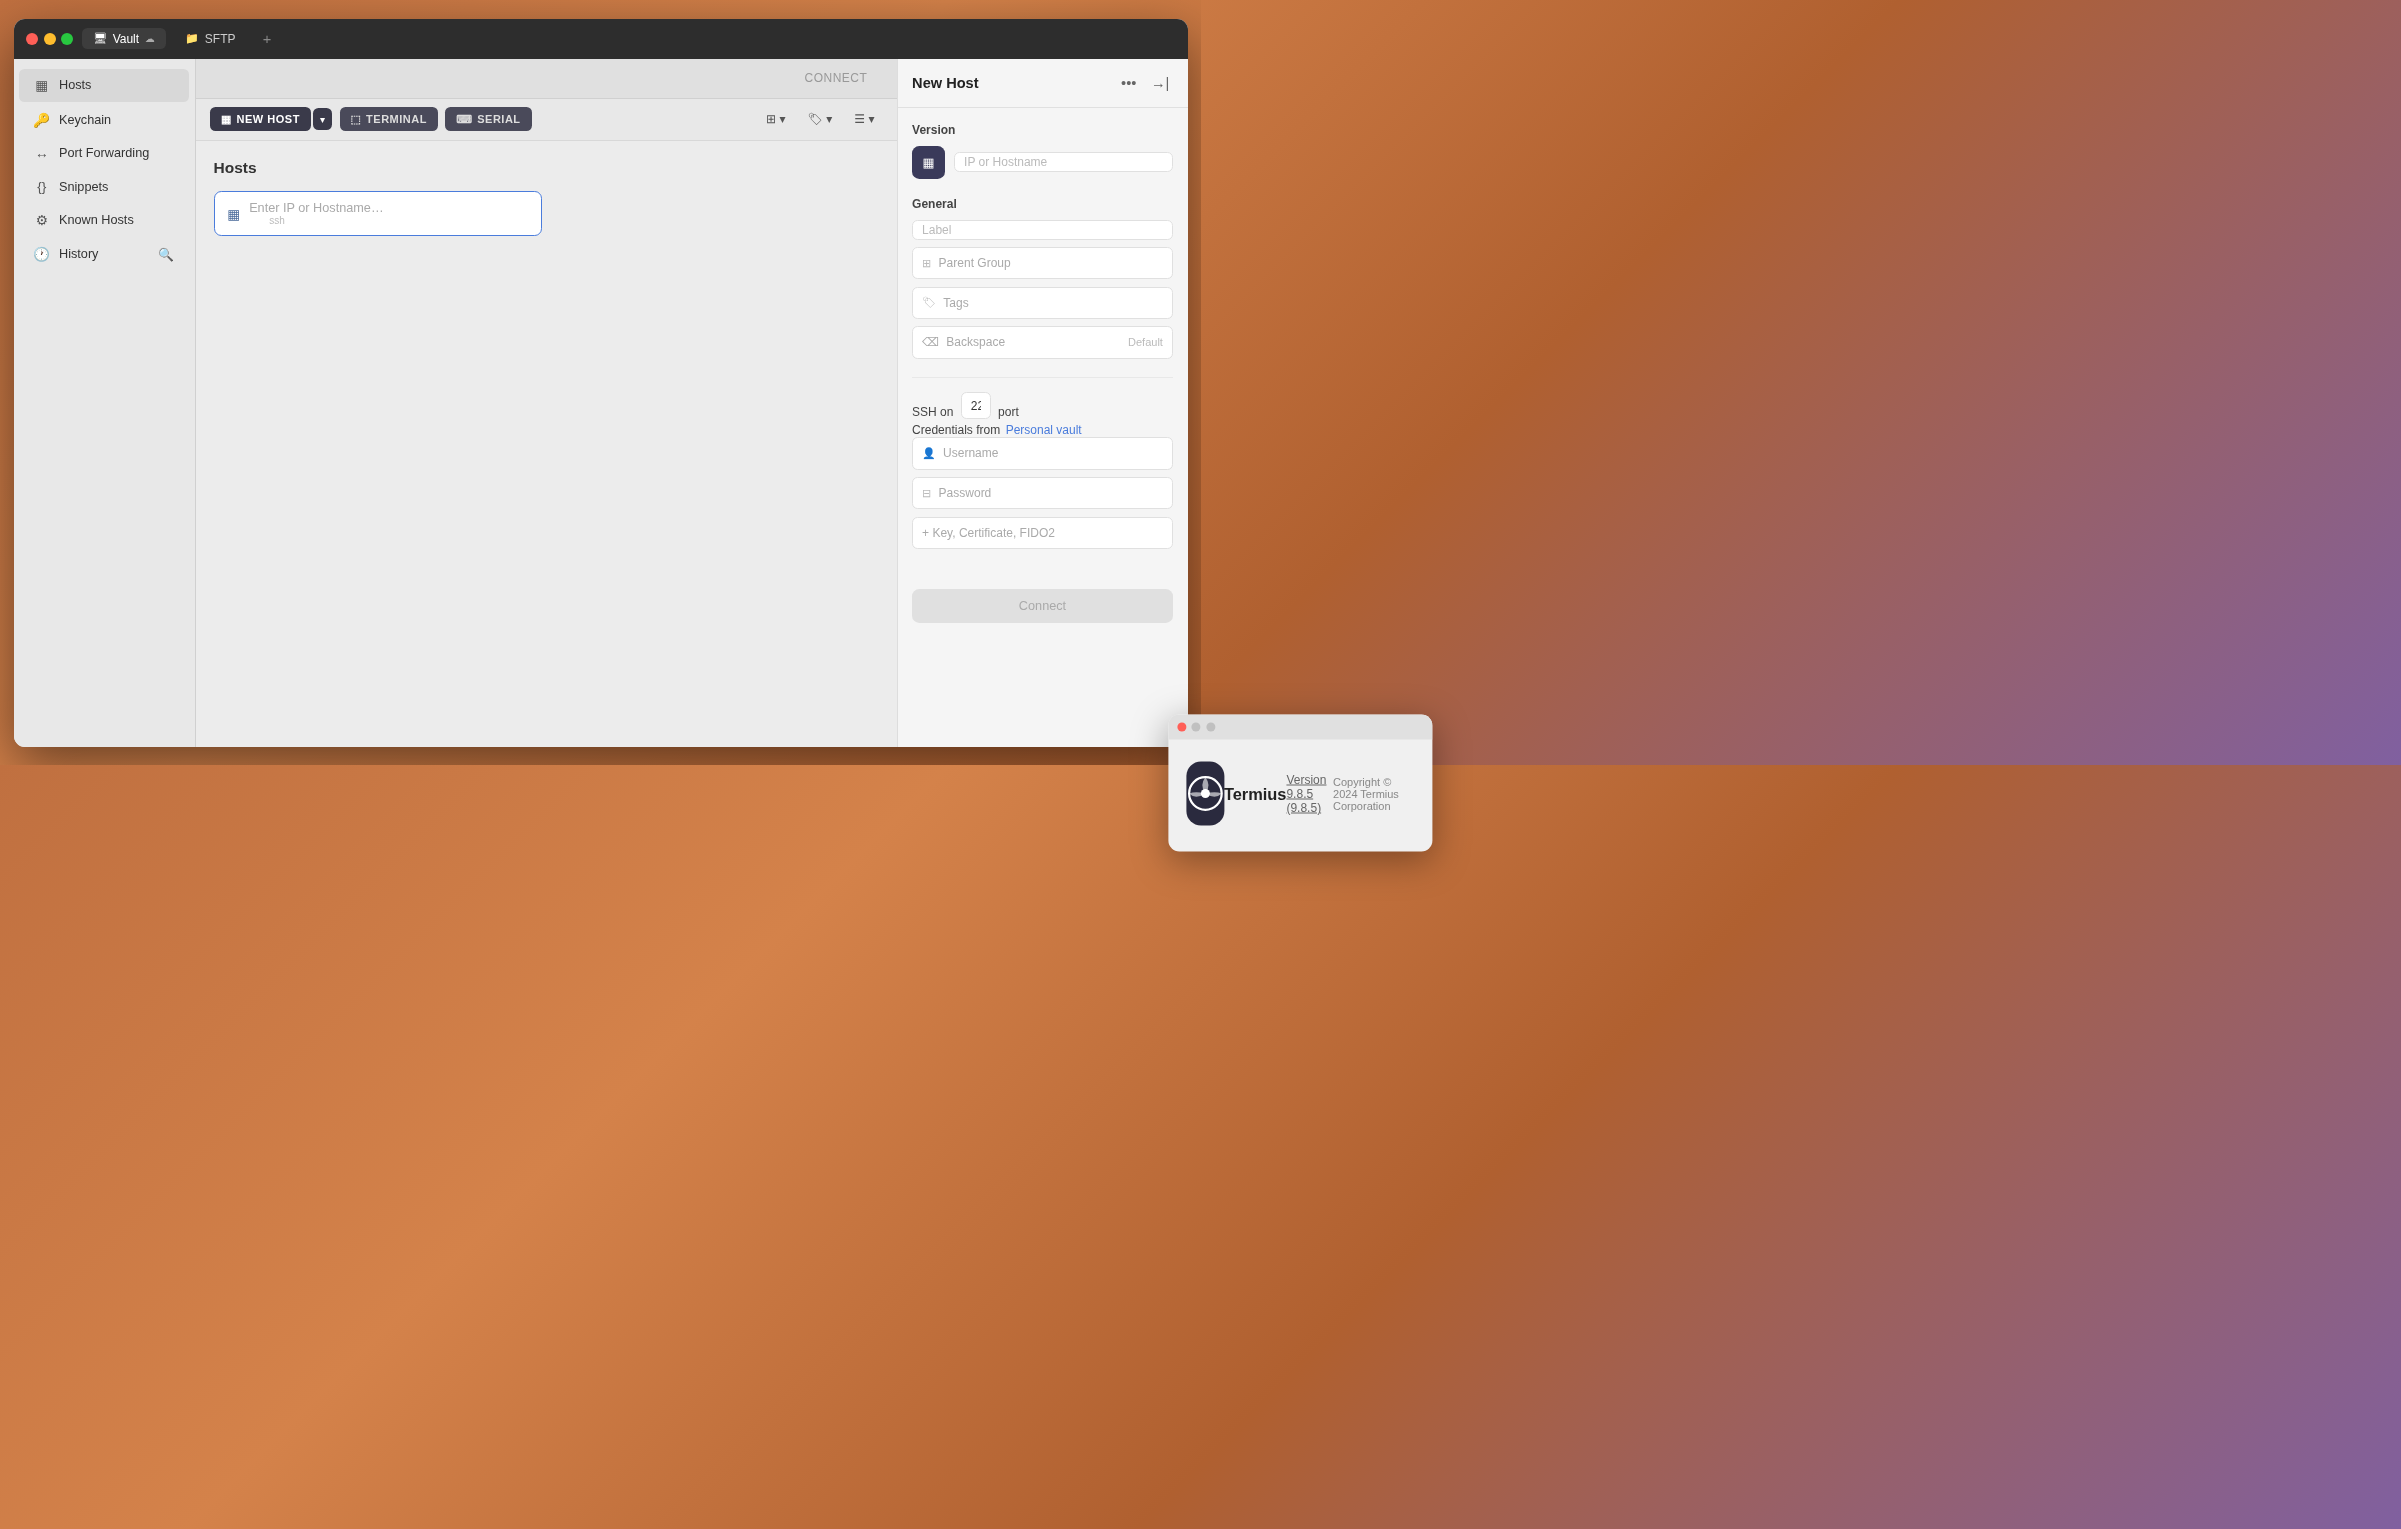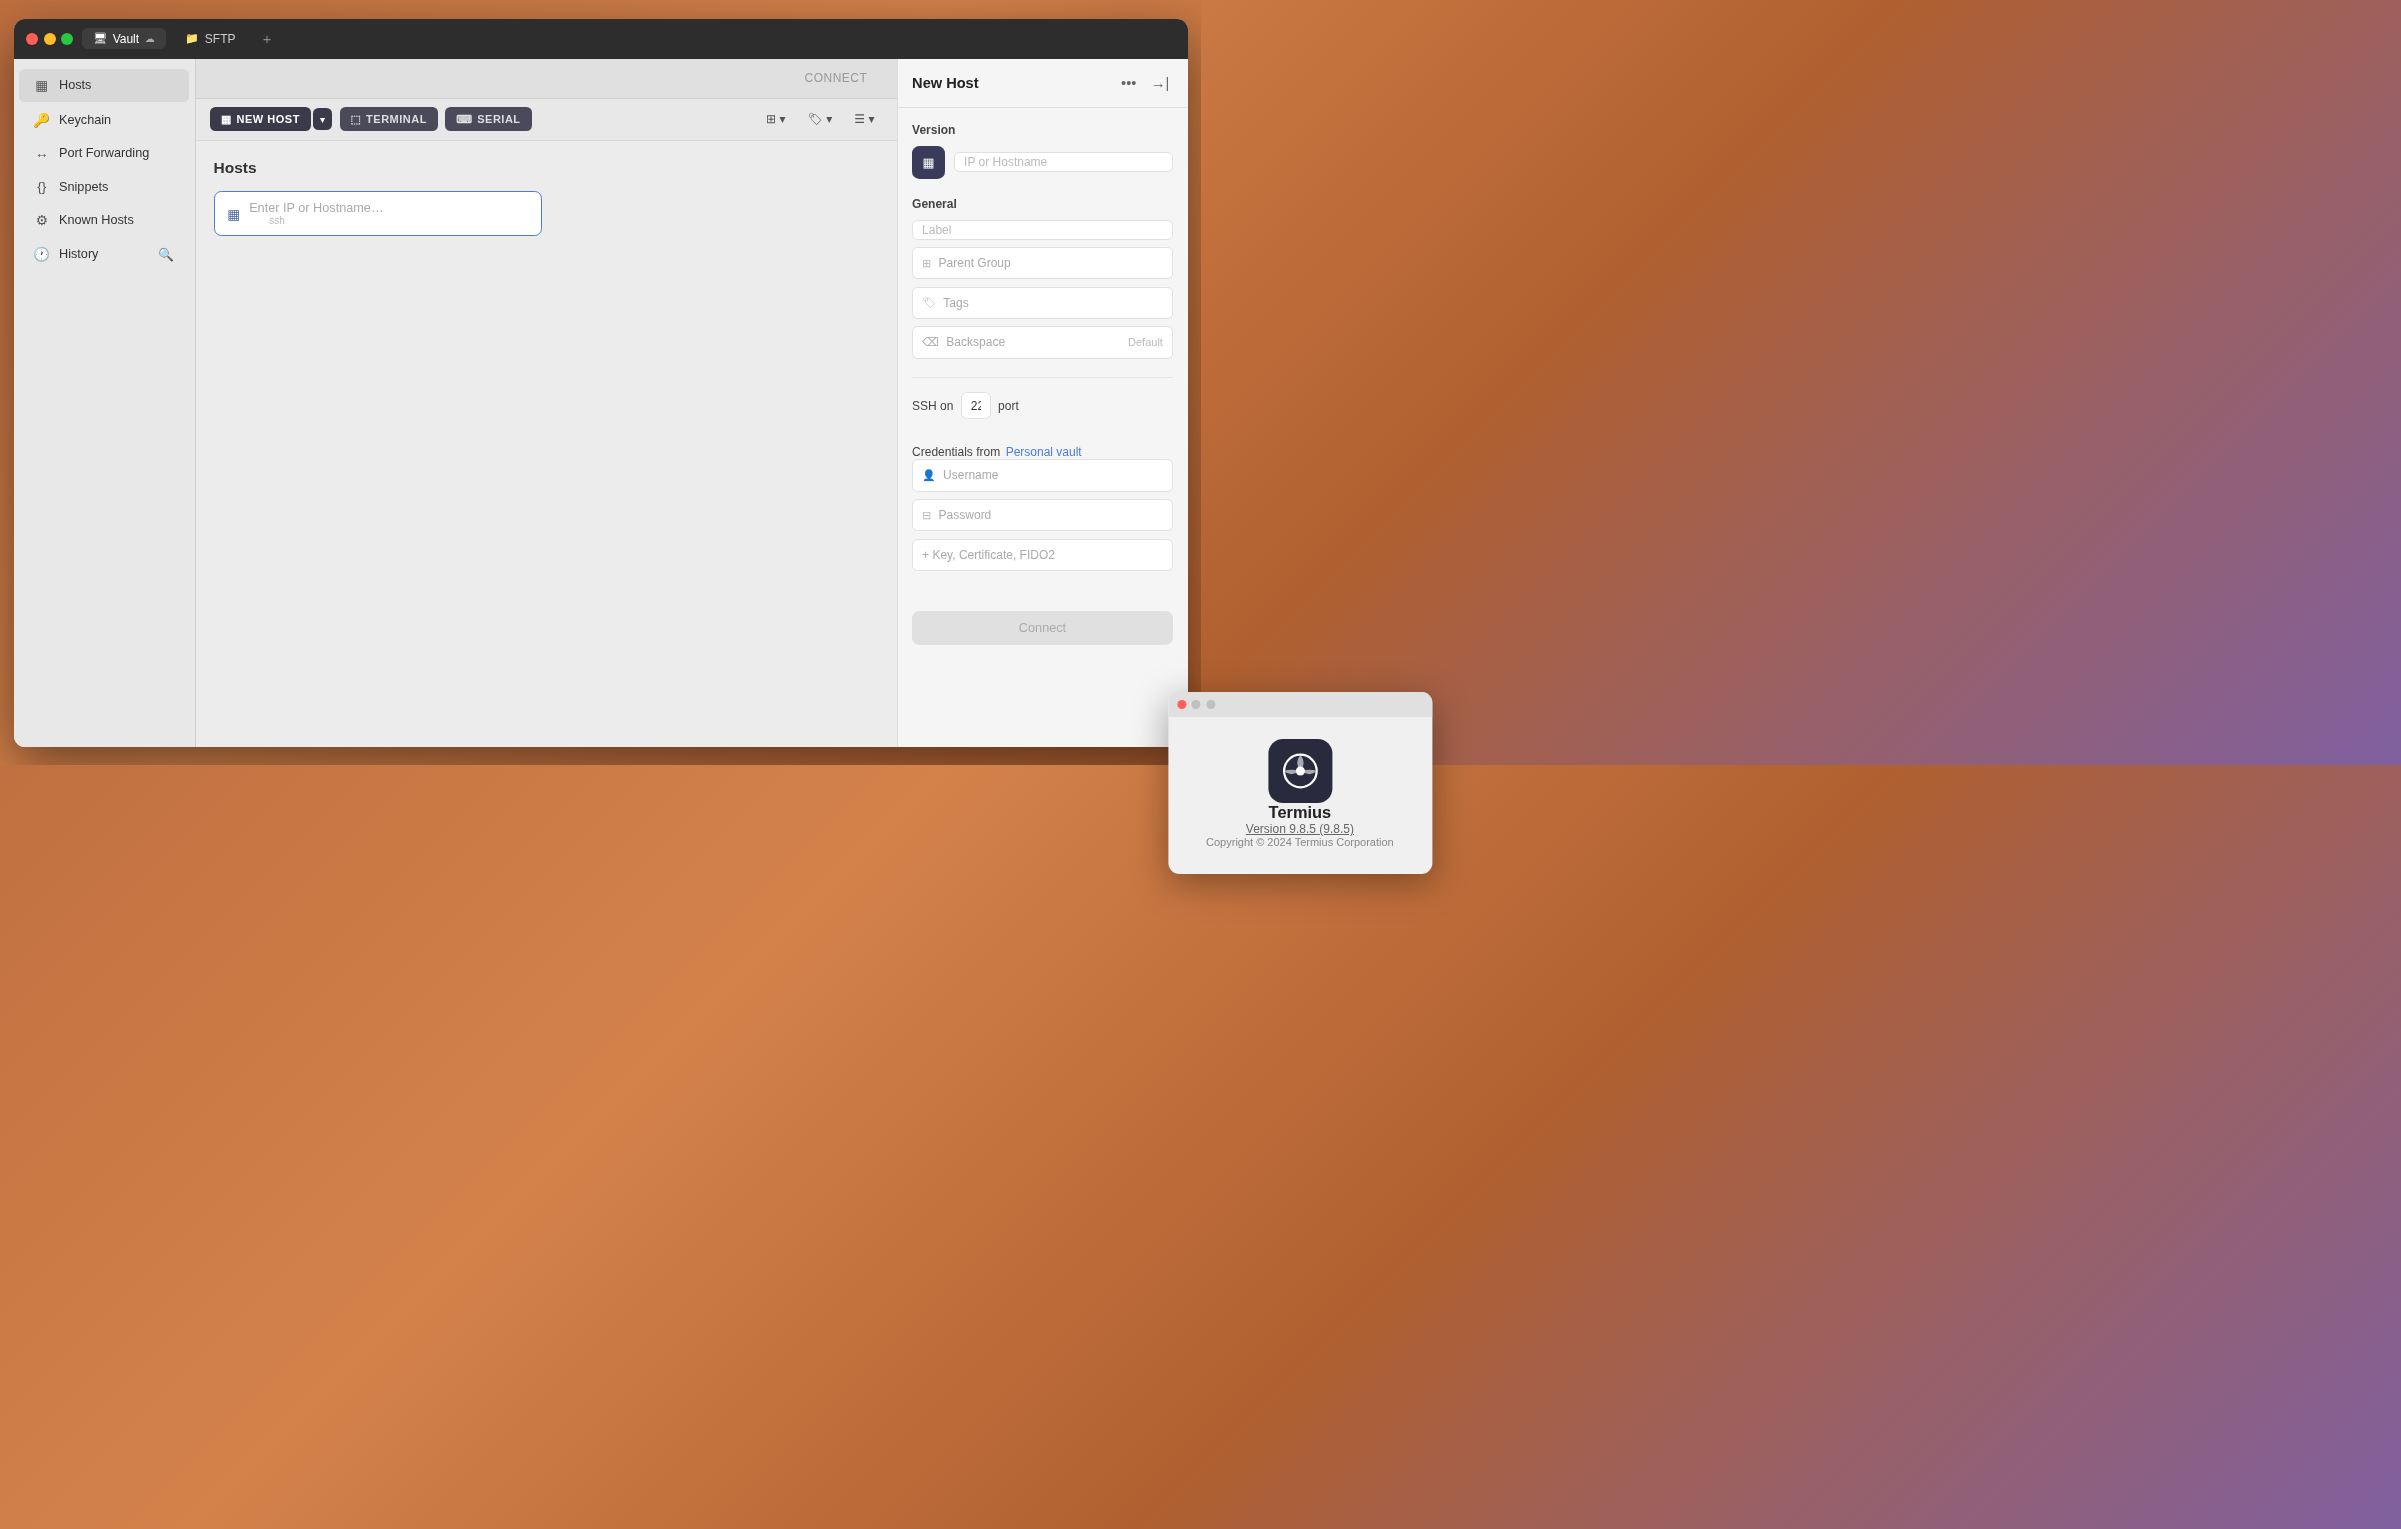--- a/index.html
+++ b/index.html
@@ -383,23 +383,23 @@
 
     .divider {
       height: 0.9px;
       background: #e8e8e8;
       margin: 14.6px 0;
     }
 
     
     .ssh-row {
       display: flex;
-      align-items: center;
+      align-items: flex-end;
       gap: 7.3px;
-      margin-bottom: 26px;
+      margin-bottom: 4px;
     }
     .ssh-label {
       font-size: 12px;
       color: #444;
       font-weight: 500;
     }
     .ssh-port-input {
       border: 0.9px solid #e0e0e0;
       border-radius: 5.5px;
       padding: 5.5px 9px;
@@ -463,21 +463,20 @@
       width: 9px;
       height: 9px;
       border-radius: 50%;
     }
     .about-tl-red { background: #ff5f57; }
     .about-tl-yellow { background: #c0c0c0; }
     .about-tl-green { background: #c0c0c0; }
     .about-body {
       padding: 22px 18px 25.5px;
       display: flex;
-      flex-direction: column;
       align-items: center;
     }
     .about-app-icon {
       width: 64px;
       height: 64px;
       background: #2a2a3e;
       border-radius: 14.6px;
       display: flex;
       align-items: center;
       justify-content: center;

